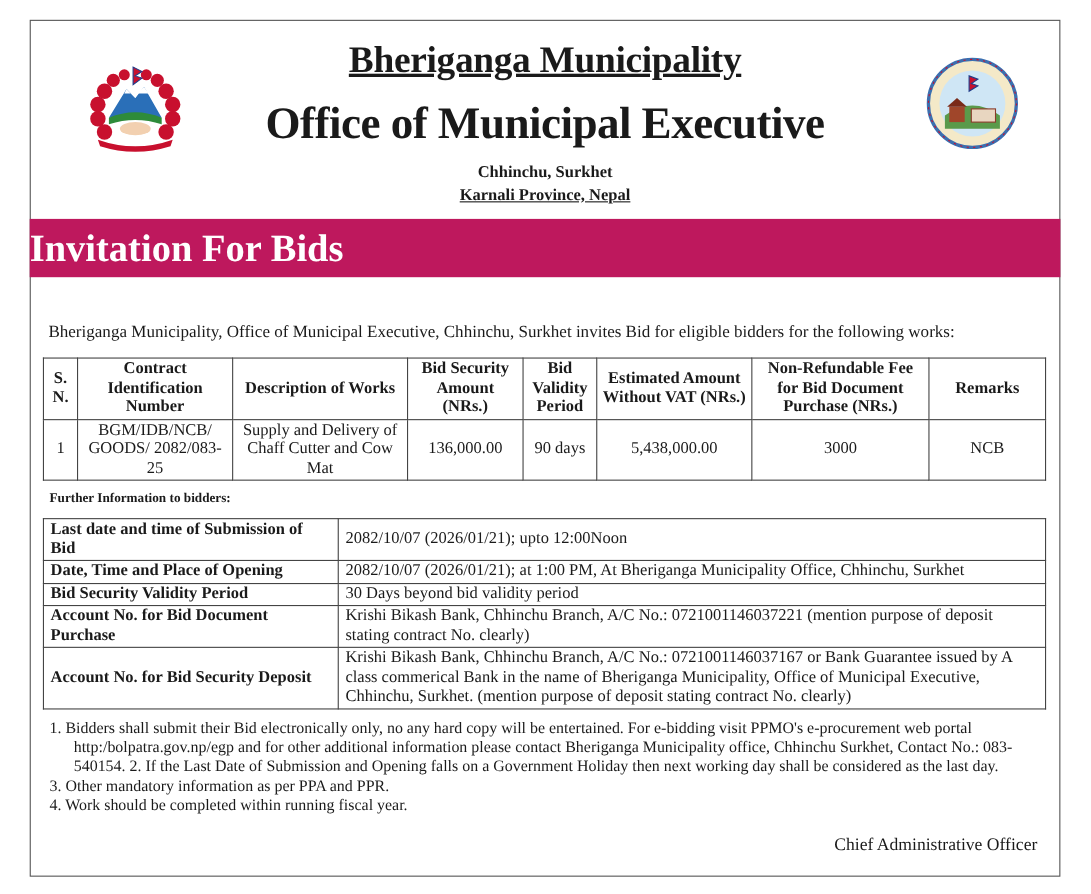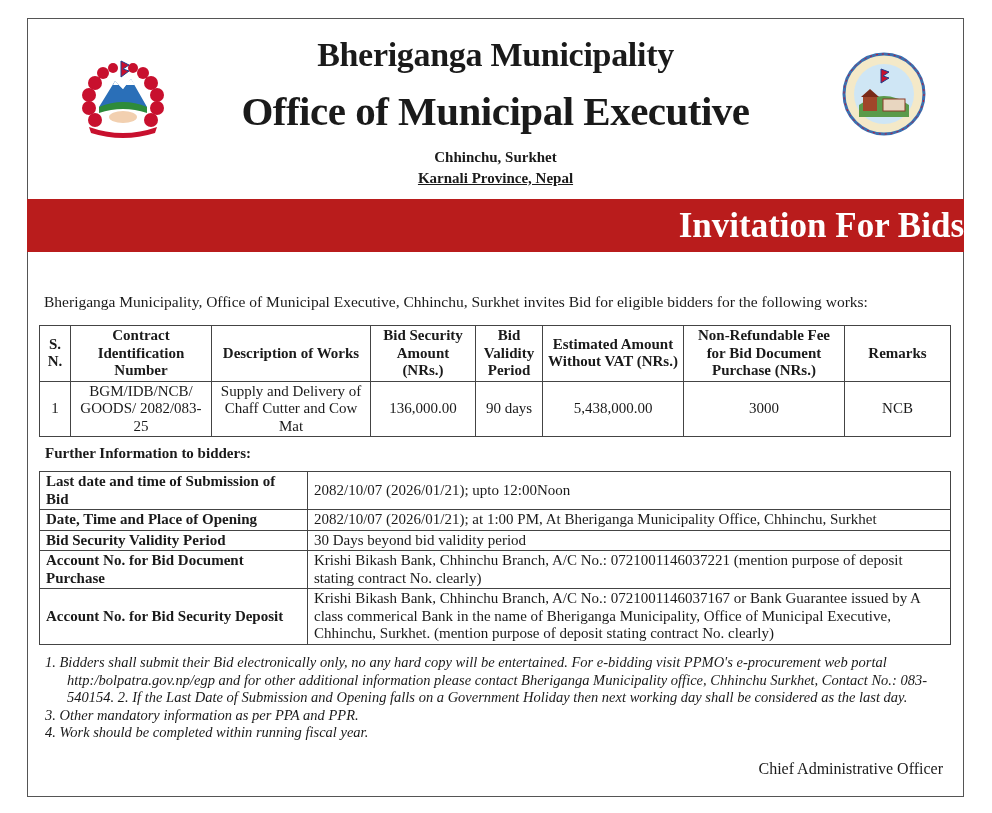--- a/index.html
+++ b/index.html
@@ -4,43 +4,43 @@
 <style>
   html, body { margin: 0; padding: 0; background: #ffffff; }
   body { width: 992px; height: 813px; position: relative; overflow: hidden;
          font-family: "Liberation Serif", "DejaVu Serif", serif; color: #1a1a1a; }
   .frame { position: absolute; left: 27px; top: 18px; width: 937px; height: 779px;
            border: 1.5px solid #555; box-sizing: border-box; background: #fff; }
   .logo { position: absolute; width: 96px; height: 84px; }
   .logo-left { left: 47px; top: 38px; }
   .logo-right { left: 809px; top: 28px; width: 94px; height: 94px; }
   .title1 { position: absolute; left: 0; right: 0; top: 17px; text-align: center;
-            font-size: 34px; font-weight: bold; letter-spacing: -0.3px; }
+            font-size: 34px; font-weight: bold; letter-spacing: -0.3px; text-decoration: underline; }
   .title2 { position: absolute; left: 0; right: 0; top: 68px; text-align: center;
             font-size: 41px; font-weight: bold; letter-spacing: -0.5px; }
   .addr1 { position: absolute; left: 0; right: 0; top: 130px; text-align: center;
            font-size: 15px; font-weight: bold; }
   .addr2 { position: absolute; left: 0; right: 0; top: 151px; text-align: center;
            font-size: 15px; font-weight: bold; text-decoration: underline; }
   .banner { position: absolute; left: -1px; right: -1px; top: 180px; height: 53px;
-            background: #b91c1c; color: #fff; text-align: right; font-size: 35px;
+            background: #be185d; color: #fff; text-align: left; font-size: 35px;
             font-weight: bold; line-height: 53px; }
   .pubdate { position: absolute; left: 0; right: 0; top: 251px; text-align: center;
              font-size: 15px; font-weight: bold; }
   .intro { position: absolute; left: 16px; top: 274px; font-size: 15.5px; white-space: nowrap; }
   table { border-collapse: collapse; position: absolute; }
   .works { left: 11px; top: 306px; width: 912px; font-size: 15px; padding-left: 32px; }
   .works th, .works td { border: 1.5px solid #444; text-align: center; padding: 1px 4px; line-height: 17.5px; }
   .works th { font-weight: bold; height: 52px; }
   .works td { height: 52px; }
-  .further { position: absolute; left: 17px; top: 426px; font-size: 15px; font-weight: bold; }
+  .further { position: absolute; left: 17px; top: 426px; font-size: 12px; font-weight: bold; }
   .info { left: 11px; top: 452px; width: 912px; font-size: 15px; }
   .info td { border: 1.5px solid #444; padding: 1px 6px; line-height: 17.5px; vertical-align: middle; }
   .info td.lbl { font-weight: bold; width: 255px; }
-  .notes { position: absolute; left: 17px; top: 635px; width: 905px; font-size: 14.5px; line-height: 17.5px; font-style: italic; }
+  .notes { position: absolute; left: 17px; top: 635px; width: 905px; font-size: 14.5px; line-height: 17.5px; }
   .note { padding-left: 22px; text-indent: -22px; }
   .signature { position: absolute; right: 20px; top: 741px; font-size: 16px; font-weight: normal; }
 </style>
 </head>
 <body>
 
 <div class="frame">
 
   <div class="logo logo-left">
     <svg width="96" height="84" viewBox="0 0 96 84">

